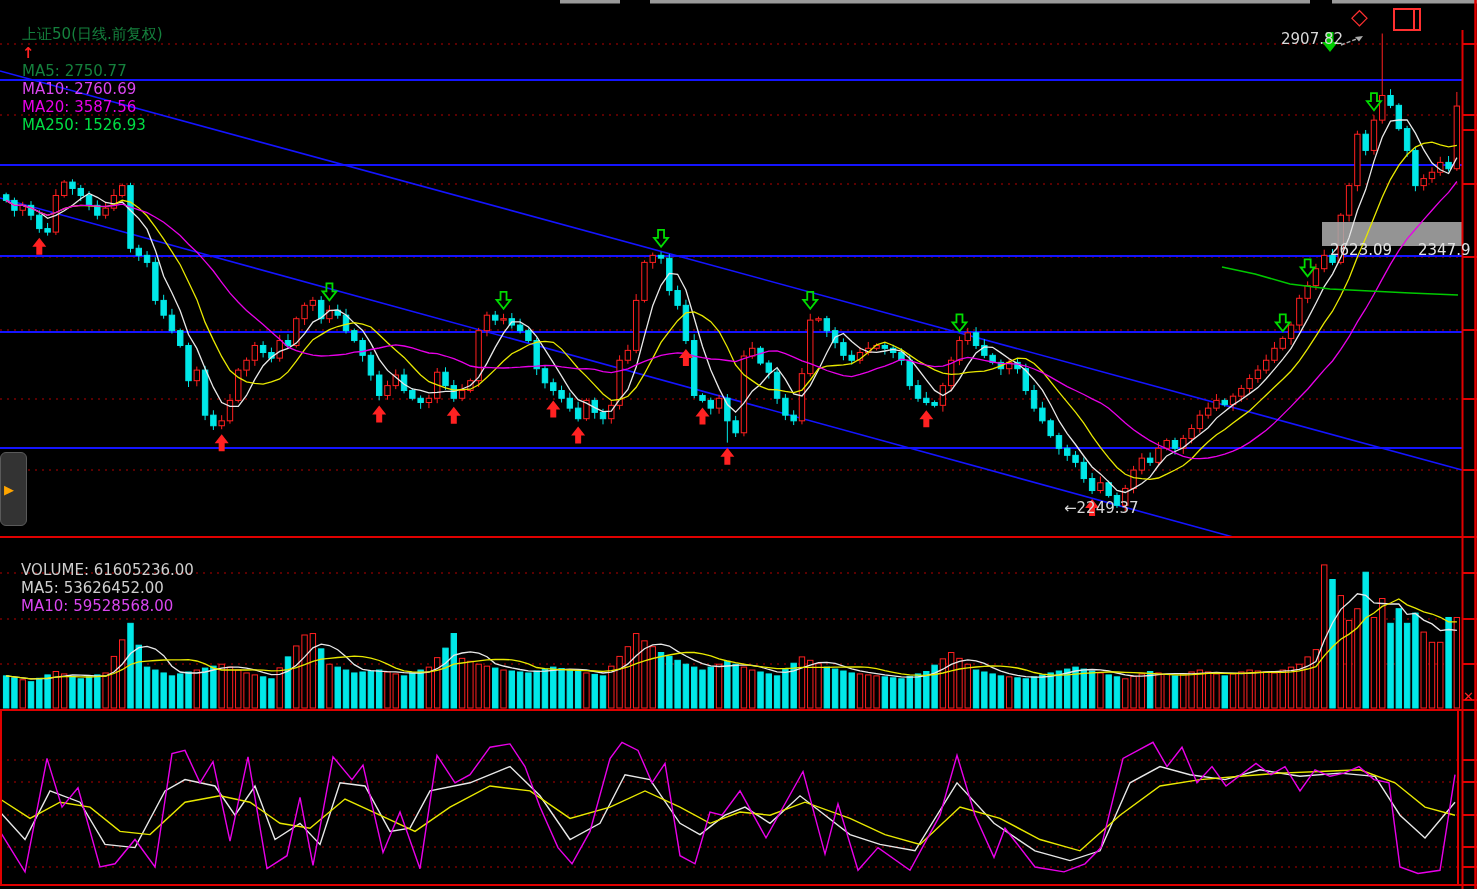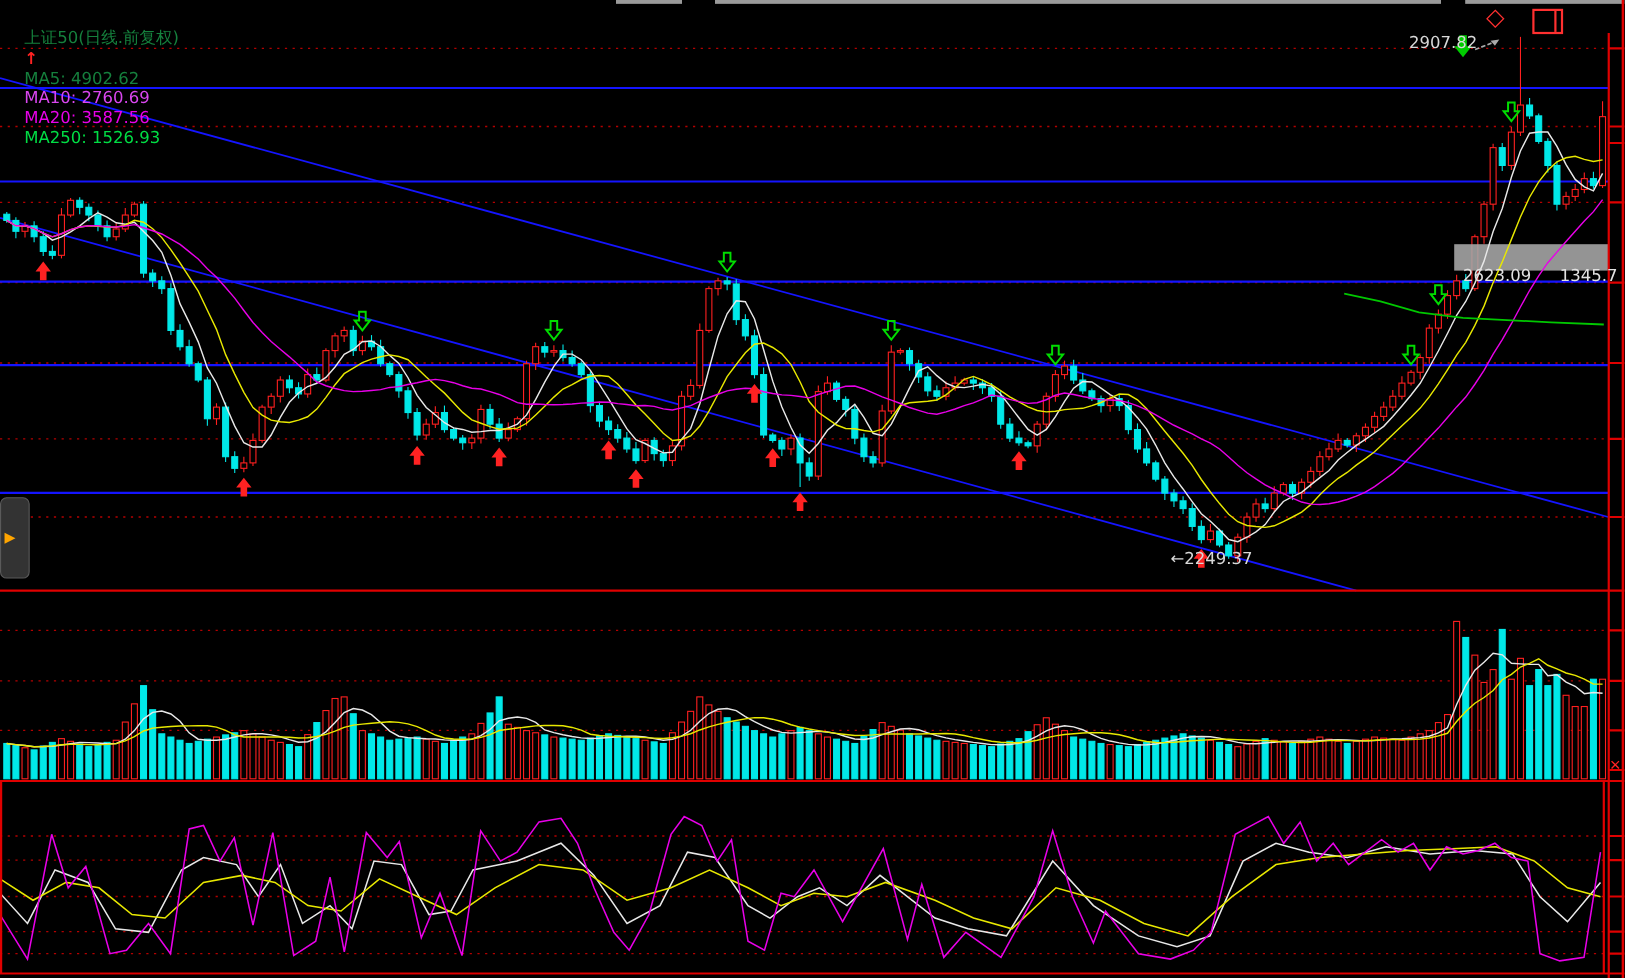--- a/index.html
+++ b/index.html
@@ -643,31 +643,36 @@
       <line x1="1462" y1="760" x2="1477" y2="760" stroke="#e00000" stroke-width="2"></line>
       <line x1="1462" y1="782" x2="1477" y2="782" stroke="#e00000" stroke-width="2"></line>
       <line x1="1462" y1="815" x2="1477" y2="815" stroke="#e00000" stroke-width="2"></line>
       <line x1="1462" y1="847" x2="1477" y2="847" stroke="#e00000" stroke-width="2"></line>
       <line x1="1462" y1="867" x2="1477" y2="867" stroke="#e00000" stroke-width="2"></line>
     </svg>
 
   <div class="hdr" id="main-header">
     <span class="c-white">上证50(日线.前复权)</span>
     <span class="c-red">↑</span>
-    <span class="c-white">MA5: 4902.62</span>
+    <span class="c-white">MA5: 2750.77</span>
     <span class="c-yellow">MA10: 2760.69</span>
     <span class="c-magenta">MA20: 3587.56</span>
     <span class="c-green">MA250: 1526.93</span>
   </div>
 
+  <div class="hdr" id="vol-header">
+    <span class="c-gray">VOLUME: 61605236.00</span>
+    <span class="c-gray">MA5: 53626452.00</span>
+    <span class="c-yellow">MA10: 59528568.00</span>
+  </div>
 
 
   <div class="ann" id="peak-label">2907.82</div>
 
-  <div class="ann" id="box-label"><span>2623.09</span><span class="gap"></span><span>1345.7</span></div>
+  <div class="ann" id="box-label"><span>2623.09</span><span class="gap"></span><span>2347.9</span></div>
 
   <div class="ann" id="low-label"><span>←</span><span>2249.37</span></div>
 
   <div id="diamond-icon">◇</div>
   <div id="restore-icon">
       <div class="inner"></div>
     </div>
   <div id="pan-handle">
       <span class="tri">▶</span>
     </div>

